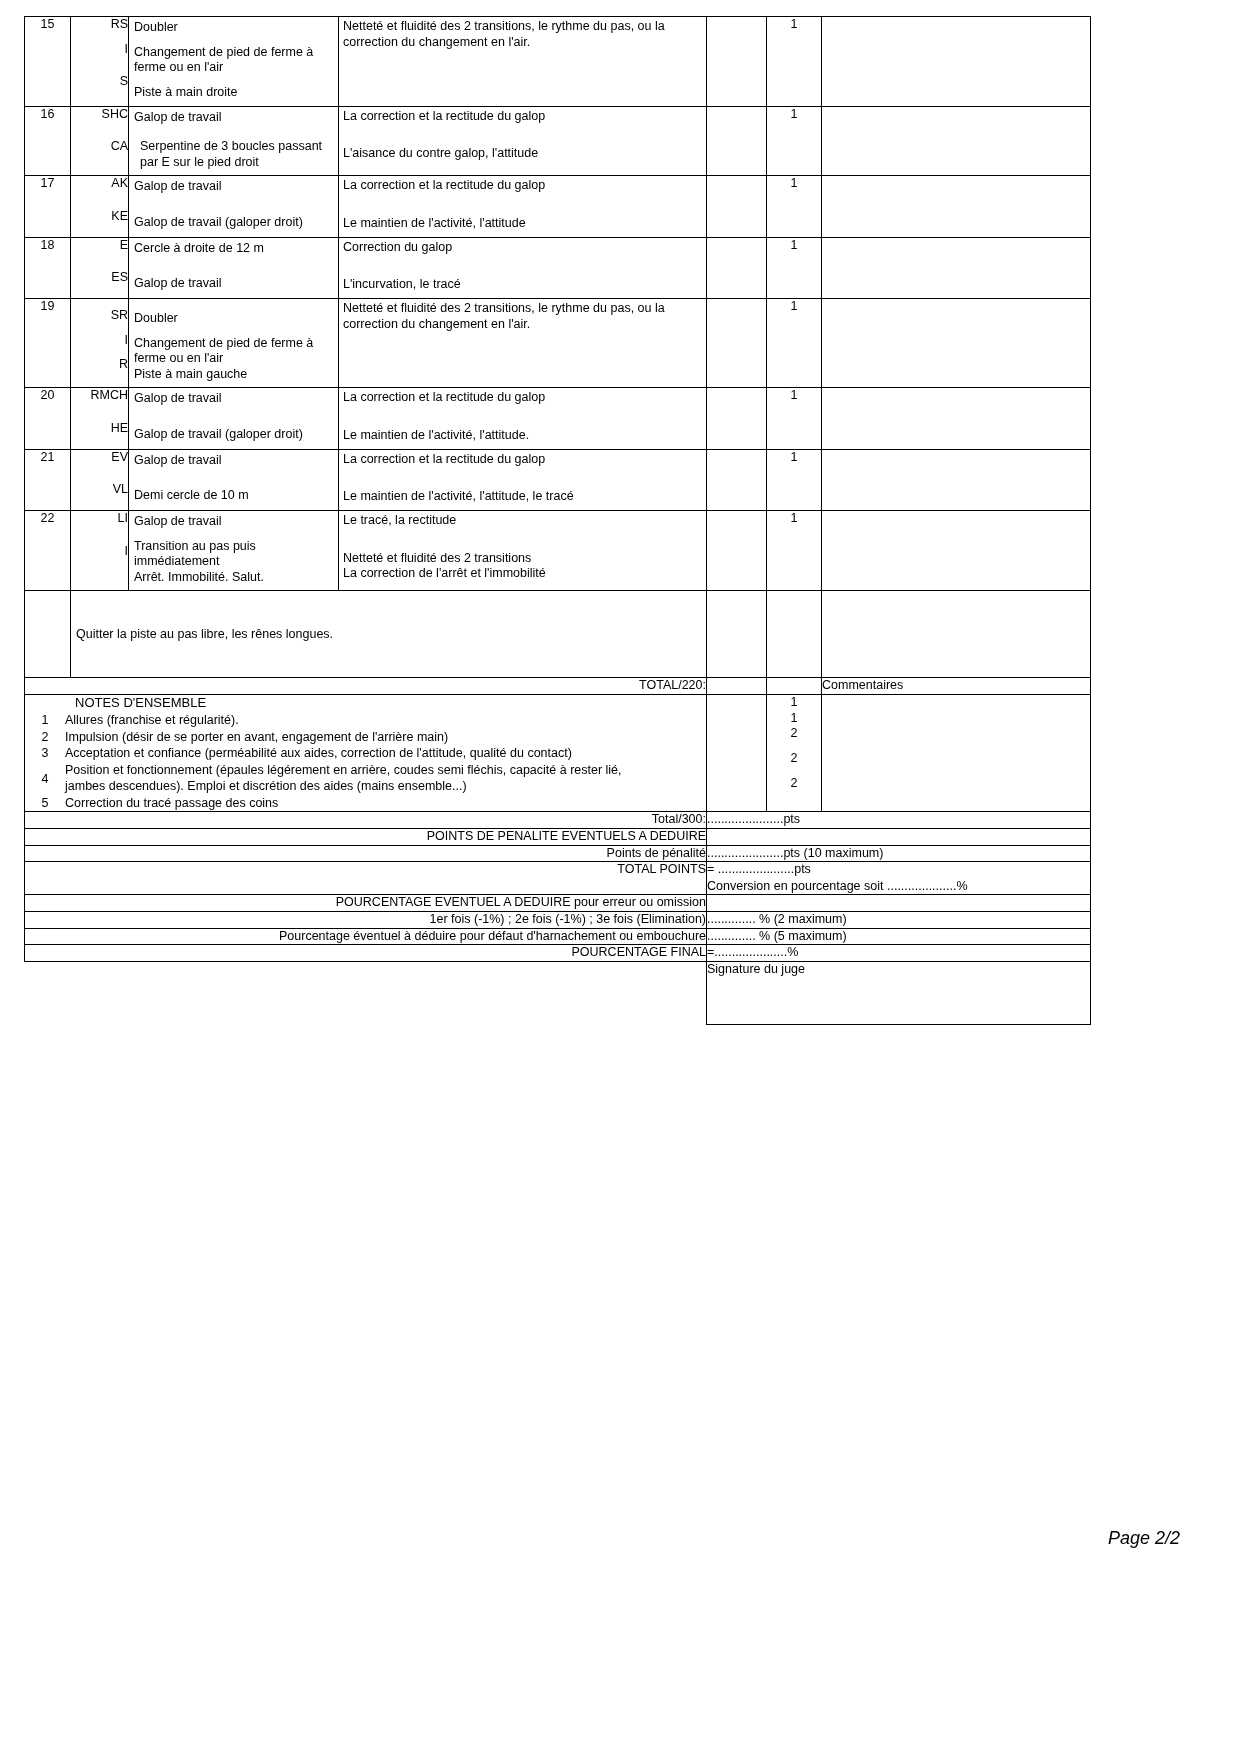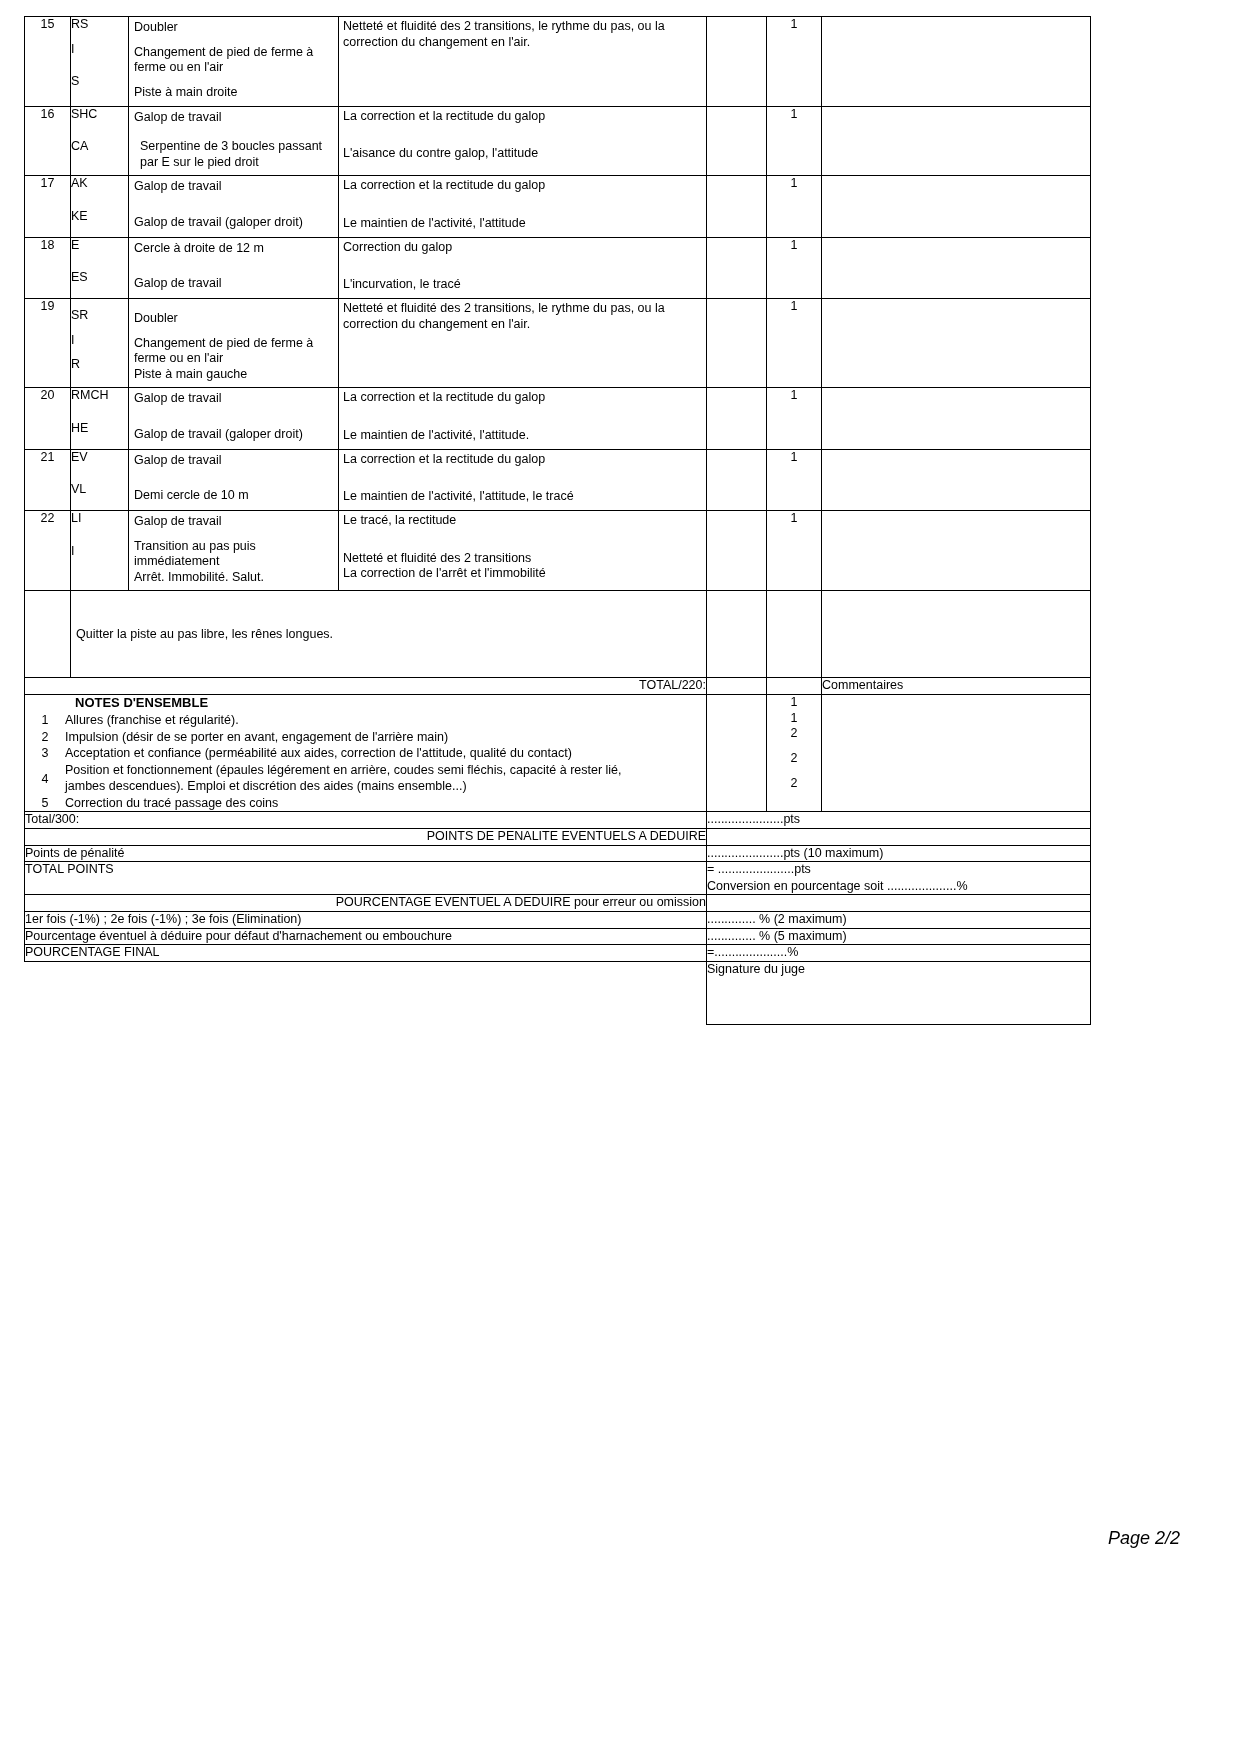--- a/index.html
+++ b/index.html
@@ -55,21 +55,21 @@
     font-size: 13px;
     vertical-align: middle;
   }
 
   .inner { padding: 3px 4px 5px 5px; }
   .inner-dir { padding: 2px 4px 5px 4px; }
 
   .line { white-space: pre-wrap; }
 
   .lettercell { padding: 3px 2px 0 2px; }
-  .lc { text-align: left; }
+  .lc { text-align: right; }
   .lc.gap3 { margin-top: 9px; }
   .lc.gap5 { margin-top: 17px; }
   .fig-gap1 { margin-top: 14px; margin-left: 6px; }
   .fig-gap2 { margin-top: 20px; }
   .fig-gap3 { margin-top: 9px; }
 
   .dir-gap { margin-top: 22px; }
 
   
   .exit-cell { height: 86px; }
@@ -83,21 +83,21 @@
     margin-left: 44px;
   }
   .comm-cell {
     padding: 2px 0 0 4px;
     font-size: 13px;
   }
 
   
   .notes-cell { padding: 3px 0 2px 0; }
   .notes-title {
-    font-weight: bold;
+    font-weight: normal;
     font-size: 13px;
     padding-left: 50px;
     margin-bottom: 1px;
   }
   .notes-list { }
   .note-row {
     display: flex;
     align-items: flex-start;
     font-size: 12.5px;
     line-height: 1.32;
@@ -115,21 +115,21 @@
     font-size: 12.5px;
     text-align: center;
     line-height: 1.32;
   }
   .nc { }
   .nc.r4 { margin-top: 9px; }
   .nc.r5 { margin-top: 9px; }
 
   
   .sum-left {
-    text-align: left;
+    text-align: right;
     padding: 3px 2px 4px 0;
     font-size: 13px;
   }
   .sum-left.center { text-align: right; }
   .sum-right {
     padding: 3px 0 4px 4px;
     font-size: 13px;
   }
   .sum-right .l2 { margin-top: 1px; }
 

